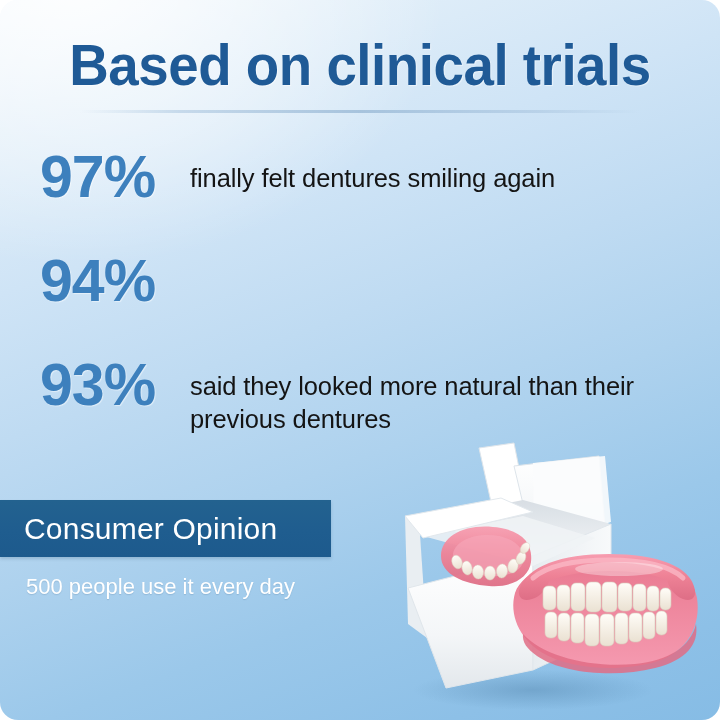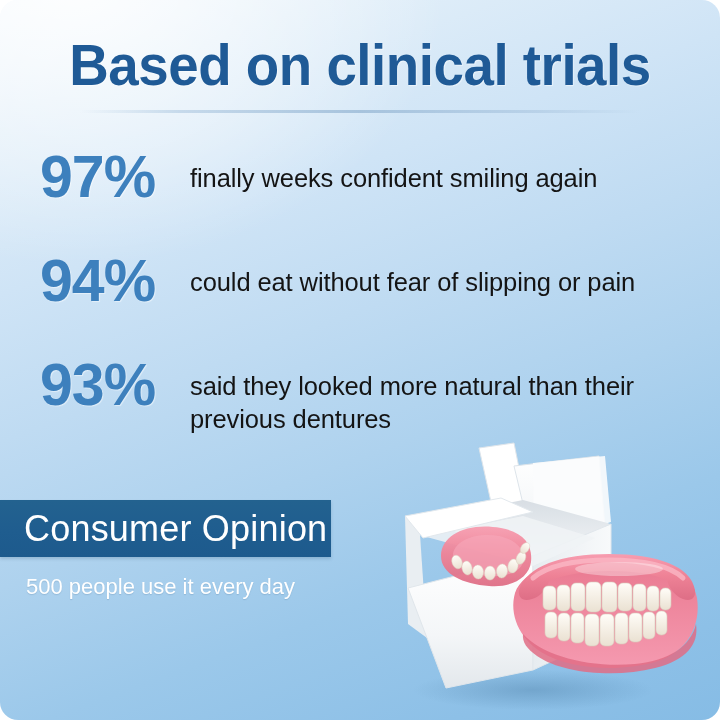--- a/index.html
+++ b/index.html
@@ -123,21 +123,21 @@
     top: 500px;
     width: 331px;
     height: 57px;
     background: linear-gradient(180deg, #23628f 0%, #1f5d8f 55%, #1d5a8d 100%);
     box-shadow: 0 2px 3px rgba(20,60,95,0.18);
   }
   .banner-label {
     position: absolute;
     left: 24px;
     top: 11px;
-    font-size: 36px;
+    font-size: 30px;
     line-height: 36px;
     color: #ffffff;
     font-family: "Liberation Sans Narrow", "Liberation Sans", sans-serif;
     letter-spacing: 0.2px;
     white-space: nowrap;
   }
 
   .banner-note {
     position: absolute;
     left: 26px;
@@ -165,26 +165,25 @@
 
 <div id="infographic">
 
   <div class="title">Based on clinical trials</div>
   <div class="title-underline"></div>
 
   <div class="stats">
 
     <div class="stat-row">
       <div class="stat-pct">97%</div>
-      <div class="stat-text">finally weeks confident smiling again</div>
+      <div class="stat-text">finally felt dentures smiling again</div>
     </div>
 
     <div class="stat-row">
       <div class="stat-pct">94%</div>
-      <div class="stat-text">could eat without fear of slipping or pain</div>
     </div>
 
     <div class="stat-row">
       <div class="stat-pct">93%</div>
       <div class="stat-text">said they looked more natural than their previous dentures</div>
     </div>
 
   </div>
 
   <div class="banner">

